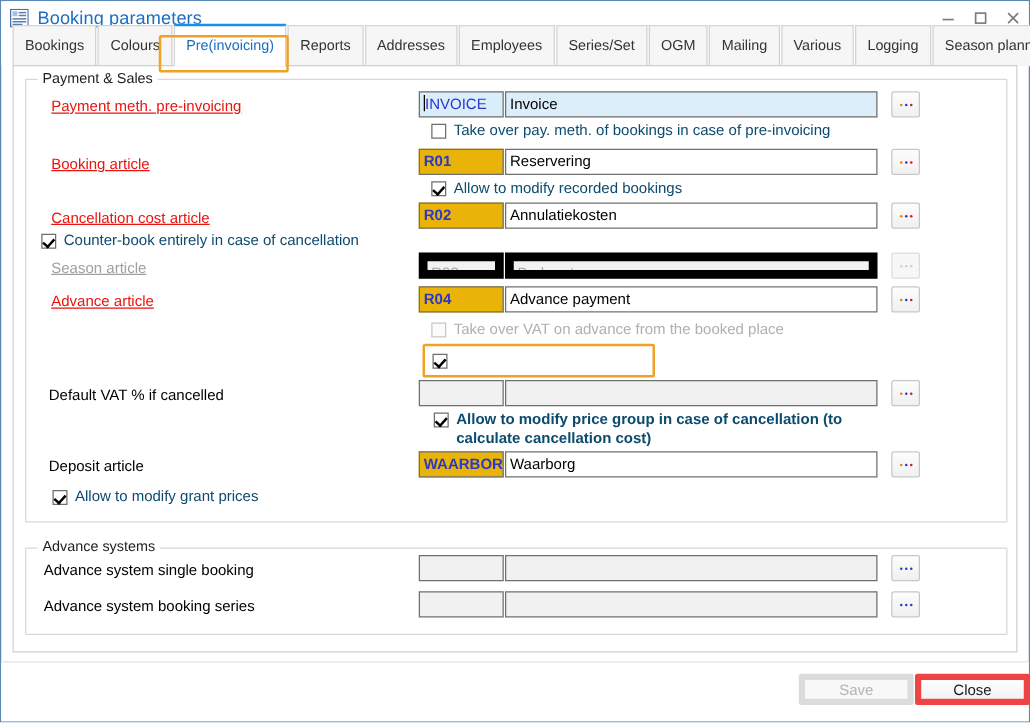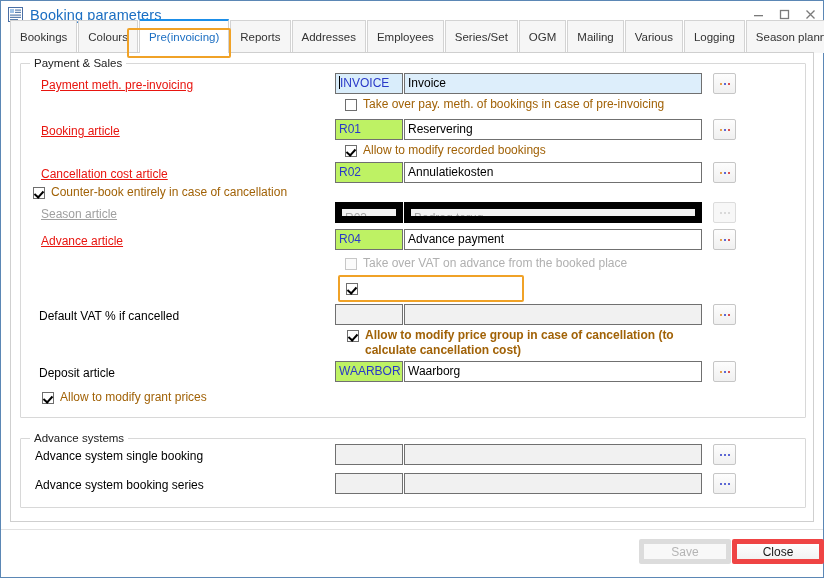--- a/index.html
+++ b/index.html
@@ -164,22 +164,23 @@
     background: #ffffff;
     font-size: 12px;
     line-height: 19px;
     height: 21px;
     padding: 0 3px;
     white-space: nowrap;
     overflow: hidden;
     color: #000000;
   }
   .fld.code {
-    background: #bef264;
+    background: #eab308;
     color: #2a39c8;
+    font-weight: bold;
   }
   .fld.focus-code {
     background: #d9edfb;
     color: #2a39c8;
   }
   .fld.focus-desc {
     background: #ddeefb;
     color: #000000;
   }
   .fld.disabled {
@@ -220,21 +221,21 @@
   .ebtn.disabled { border-color: #dcdcdc; background: #f7f7f7; }
   .ebtn.disabled .dot { background: #cfcfcf; }
 
   
   .cb {
     position: absolute;
     display: flex;
     align-items: flex-start;
     font-size: 12px;
     white-space: nowrap;
-    color: #a16207;
+    color: #0c4a6e;
   }
   .cb .box {
     width: 12px;
     height: 12px;
     box-sizing: border-box;
     border: 1px solid #6e6e6e;
     background: #ffffff;
     flex: 0 0 auto;
     margin-right: 6px;
     position: relative;

